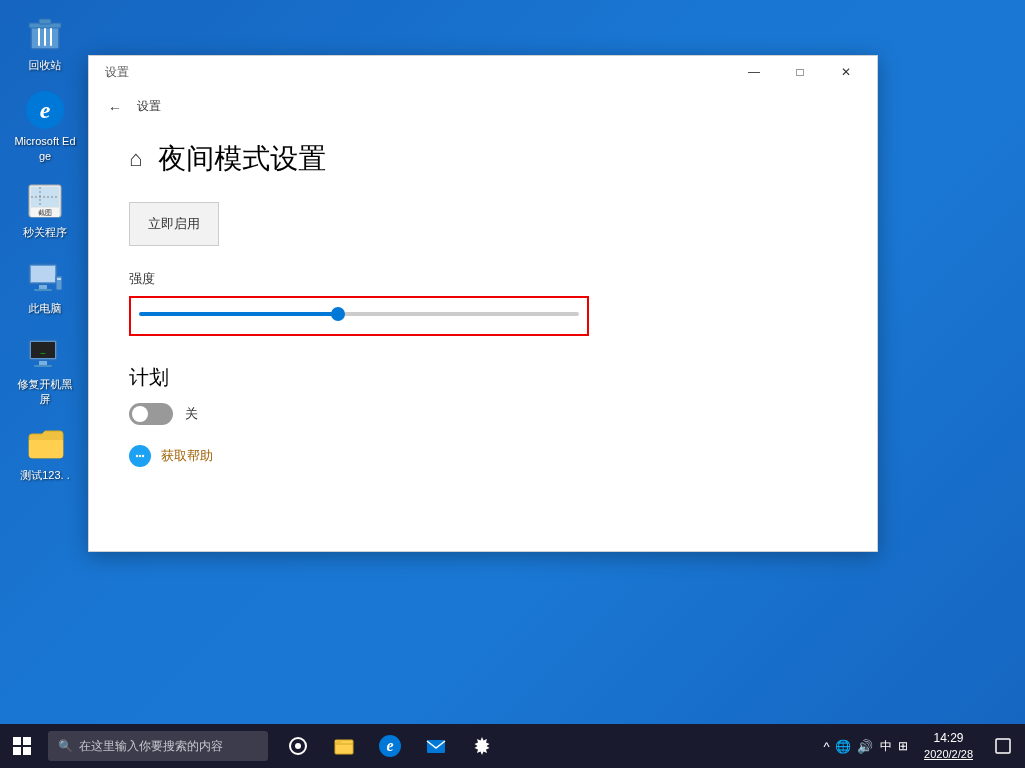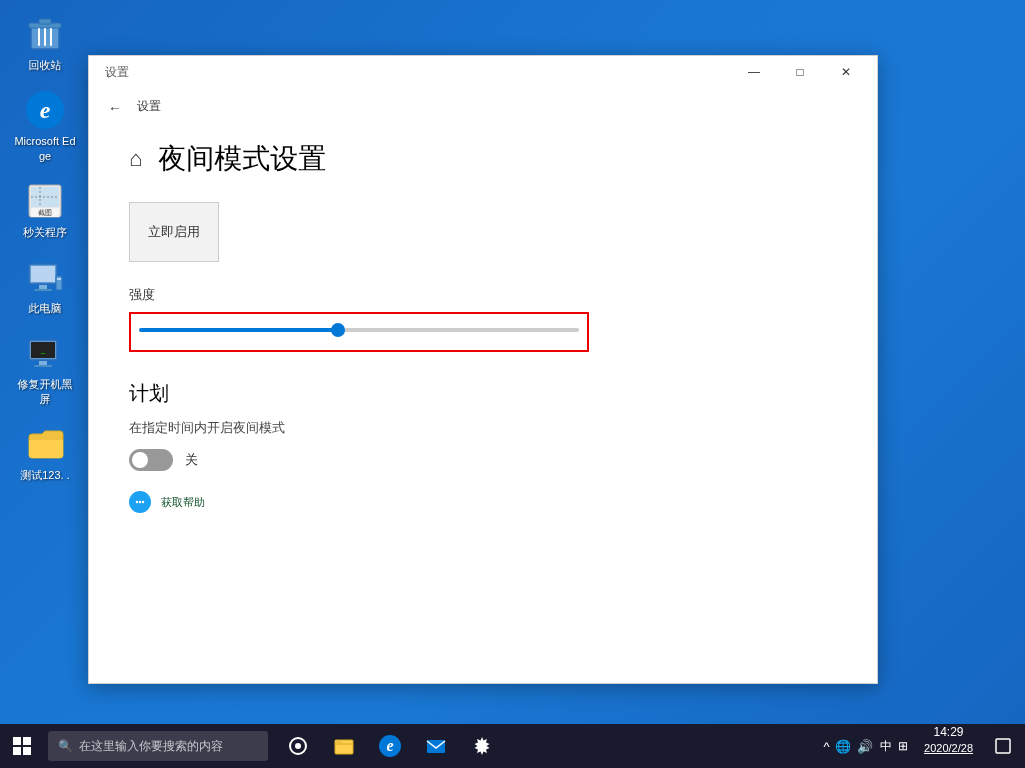--- a/index.html
+++ b/index.html
@@ -149,21 +149,21 @@
       align-items: center;
       gap: 6px;
       padding: 0 8px;
       height: 44px;
     }
 
     .taskbar-clock {
       display: flex;
       flex-direction: column;
       align-items: center;
-      justify-content: flex-start;
+      justify-content: center;
       padding: 0 8px;
       height: 44px;
       cursor: pointer;
       line-height: 1.4;
     }
 
     .taskbar-notif {
       width: 44px;
       height: 44px;
       display: flex;
@@ -173,21 +173,21 @@
       color: white;
       font-size: 16px;
     }
 
     
     .settings-window {
       position: absolute;
       top: 55px;
       left: 88px;
       width: 790px;
-      height: 629px;
+      height: 497px;
       background: white;
       border: 1px solid #d0d0d0;
       box-shadow: 0 4px 20px rgba(0,0,0,0.3);
       display: flex;
       flex-direction: column;
     }
 
     .window-titlebar {
       height: 32px;
       background: white;
@@ -264,21 +264,21 @@
 
     .description {
       font-size: 13px;
       color: #444;
       line-height: 1.6;
       margin-bottom: 20px;
     }
 
     .enable-btn {
       display: inline-block;
-      padding: 20px 18px;
+      padding: 12px 18px;
       background: #f2f2f2;
       border: 1px solid #ccc;
       cursor: pointer;
       font-size: 13px;
       color: #333;
       margin-bottom: 24px;
     }
 
     .section-label {
       font-size: 13px;
@@ -378,22 +378,22 @@
       background: #1da1f2;
       border-radius: 50%;
       display: flex;
       align-items: center;
       justify-content: center;
       font-size: 12px;
       color: white;
     }
 
     .help-link {
-      color: #14532d;
-      font-size: 11px;
+      color: #a16207;
+      font-size: 13px;
       cursor: pointer;
       text-decoration: none;
     }
 
     
     .win-logo {
       display: grid;
       grid-template-columns: 1fr 1fr;
       gap: 2px;
       width: 18px;
@@ -522,21 +522,20 @@
 
       
       <div class="section-label">强度</div>
       <div class="slider-container">
         <input type="range" min="0" max="100" value="45" style="width: 100%;">
       </div>
 
       
       <div class="plan-section">
         <h2 class="plan-title">计划</h2>
-        <p class="plan-desc">在指定时间内开启夜间模式</p>
         <div class="toggle-row">
           <div class="toggle">
             <div class="toggle-knob"></div>
           </div>
           <span class="toggle-label">关</span>
         </div>
       </div>
 
       
       <div class="help-row">

